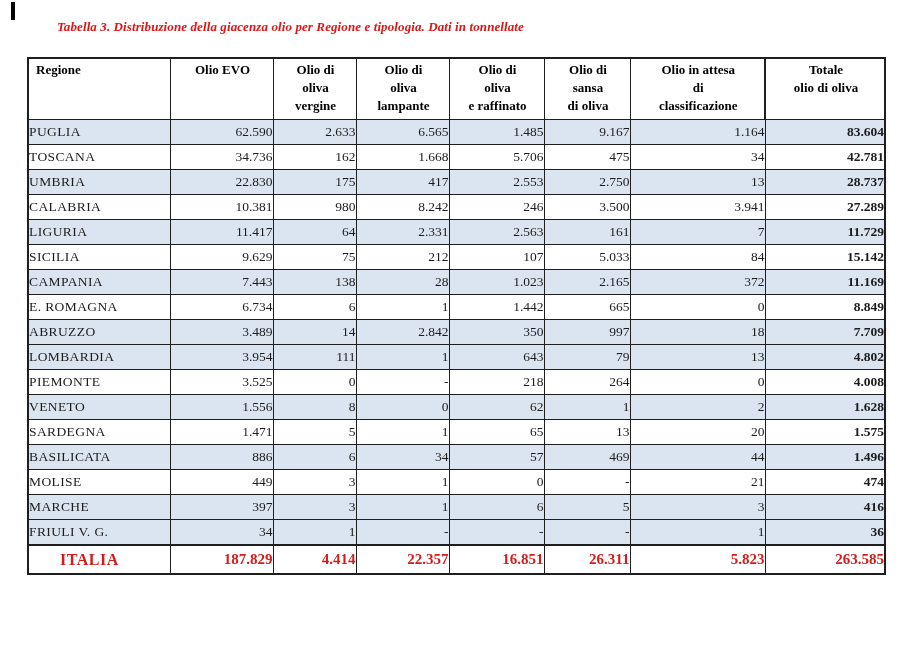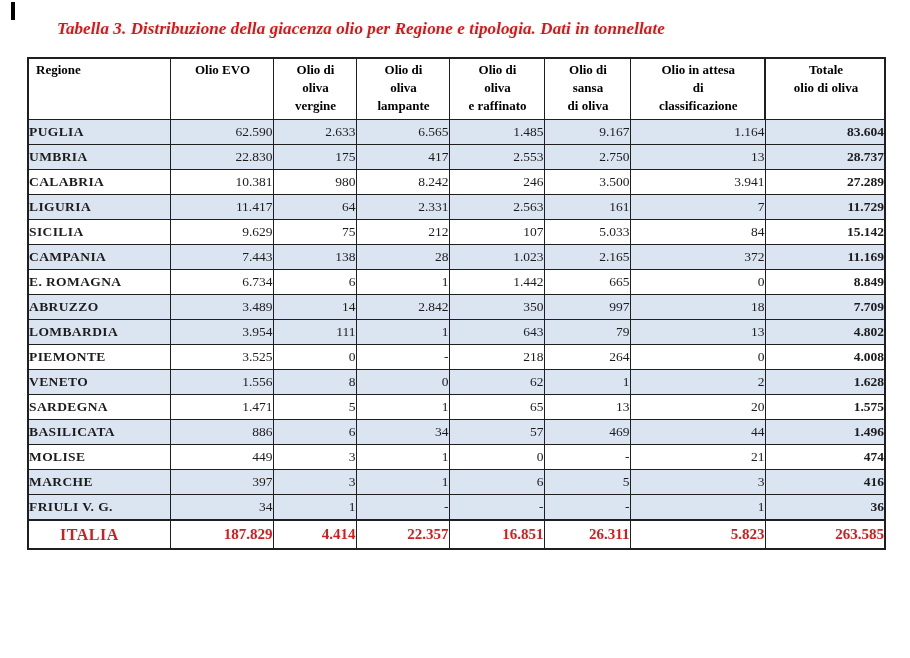--- a/index.html
+++ b/index.html
@@ -14,21 +14,21 @@
     width:910px;height:658px;position:relative;background:#ffffff;
     font-family:"Liberation Serif","DejaVu Serif",serif;
     overflow:hidden;
   }
   .edge-artifact{
     position:absolute;left:11px;top:2px;width:4px;height:18px;background:#000;
   }
   .doc-title{
     position:absolute;left:57px;top:19px;
     color:var(--red-title);
-    font-size:17px;font-weight:bold;font-style:italic;
+    font-size:13px;font-weight:bold;font-style:italic;
     letter-spacing:.1px;white-space:nowrap;
   }
   table.oil{
     position:absolute;left:27px;top:57px;
     width:857px;table-layout:fixed;
     border-collapse:collapse;
     border:2px solid var(--border);
   }
   table.oil th, table.oil td{
     border:1px solid var(--border);
@@ -40,21 +40,21 @@
     text-align:center;white-space:pre-line;
     padding:2px 2px 0 4px;line-height:1.4;
   }
   table.oil th.first{text-align:left;padding-left:7px;}
   table.oil th.last-col{border-left:2px solid var(--border);border-radius:17px;}
   table.oil td{
     height:24px;font-size:13.5px;color:var(--ink);
     padding:0;
   }
   td.region{
-    font-weight:bold;color:#000;text-align:left;
+    font-weight:normal;color:#000;text-align:left;
     padding-left:7px;font-size:13px;letter-spacing:.4px;white-space:nowrap;
   }
   td.num{text-align:right;padding-right:9px;}
   td.tot-col{font-weight:bold;color:#000;border-left:2px solid var(--border);margin-left:20px;}
   tr.shaded td{background:var(--shade);}
   tr.total td{
     height:27px;color:var(--red-total);font-weight:bold;font-size:15px;
     border-top:2px solid var(--border);
     padding-left:31px;
   }
@@ -106,20 +106,30 @@
       <tr class="shaded">
         <td class="region">PUGLIA</td>
         <td class="num">62.590</td>
         <td class="num">2.633</td>
         <td class="num">6.565</td>
         <td class="num">1.485</td>
         <td class="num">9.167</td>
         <td class="num">1.164</td>
         <td class="num tot-col">83.604</td>
       </tr>
+      <tr>
+        <td class="region">TOSCANA</td>
+        <td class="num">34.736</td>
+        <td class="num">162</td>
+        <td class="num">1.668</td>
+        <td class="num">5.706</td>
+        <td class="num">475</td>
+        <td class="num">34</td>
+        <td class="num tot-col">42.781</td>
+      </tr>
       <tr class="shaded">
         <td class="region">UMBRIA</td>
         <td class="num">22.830</td>
         <td class="num">175</td>
         <td class="num">417</td>
         <td class="num">2.553</td>
         <td class="num">2.750</td>
         <td class="num">13</td>
         <td class="num tot-col">28.737</td>
       </tr>

